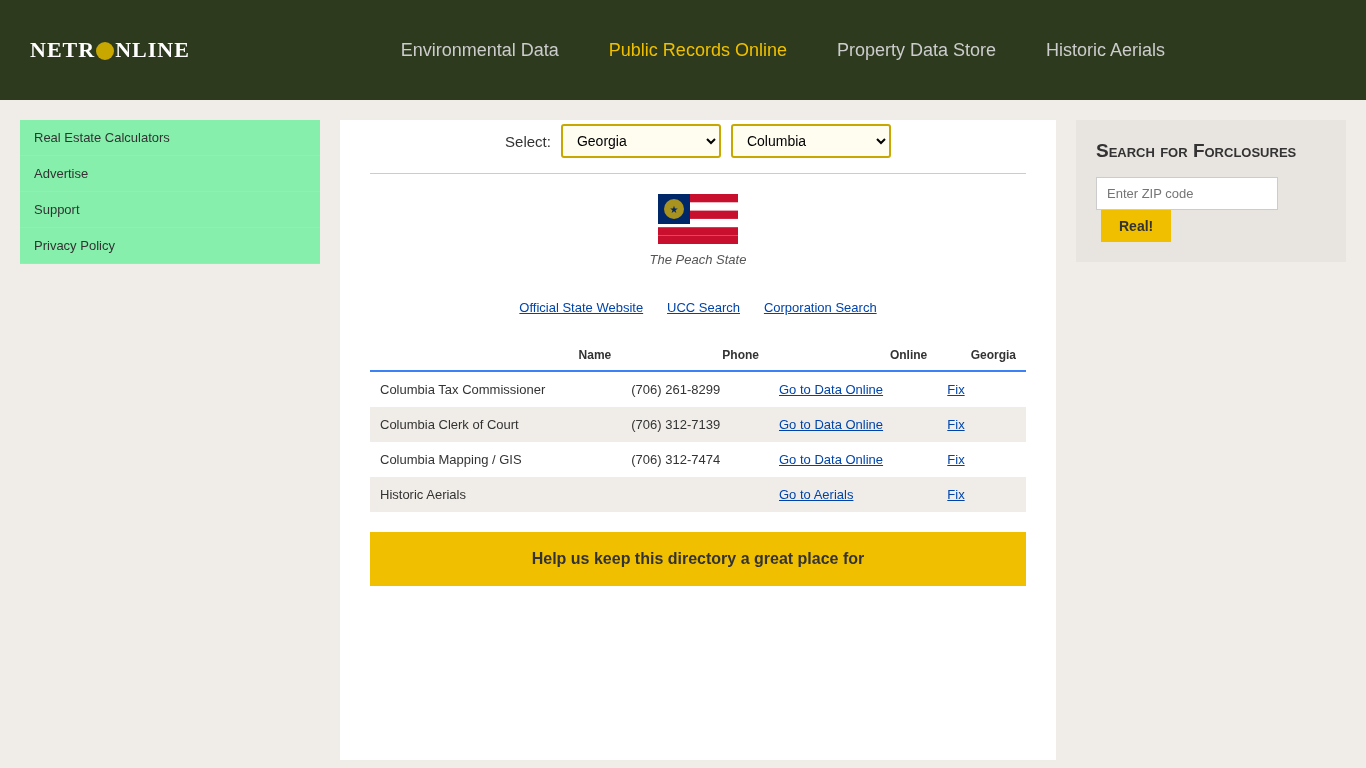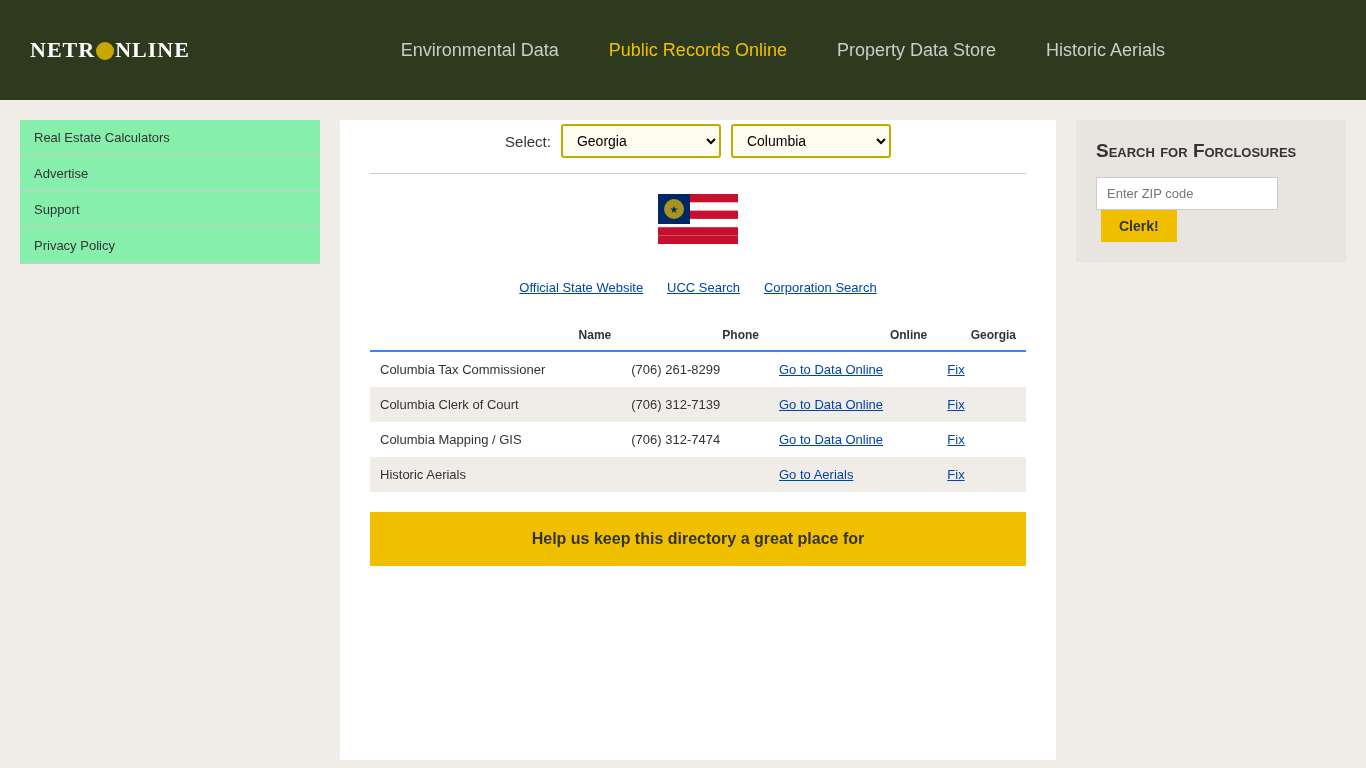--- a/index.html
+++ b/index.html
@@ -290,20 +290,21 @@
           <rect x="0" y="33.2" width="80" height="8.3" fill="#c8102e"></rect>
           <rect x="0" y="41.5" width="80" height="8.5" fill="#c8102e"></rect>
 
           <rect x="0" y="0" width="32" height="30" fill="#002868"></rect>
 
           <circle cx="16" cy="15" r="10" fill="#f0c000" opacity="0.7"></circle>
 
           <text x="16" y="19" text-anchor="middle" font-size="10" fill="#002868">★</text>
         </svg>
       </div>
+      <div class="flag-caption">The Peach State</div>
     </div>
 
     <div class="state-links">
       <a>Official State Website</a>
       <a>UCC Search</a>
       <a>Corporation Search</a>
     </div>
 
     <table class="records-table">
       <thead>
@@ -344,18 +345,18 @@
 
     <div class="cta-banner">Help us keep this directory a great place for</div>
 
   </div>
 
   <div class="right-sidebar">
     <div class="foreclosure-box">
       <div class="foreclosure-title">Search for Forclosures</div>
       <div>
         <input class="zip-input" type="text" placeholder="Enter ZIP code" style="">
-        <button class="find-btn">Clerk!</button>
+        <button class="find-btn">Real!</button>
       </div>
     </div>
   </div>
 
 </div>
 
 </body></html>

